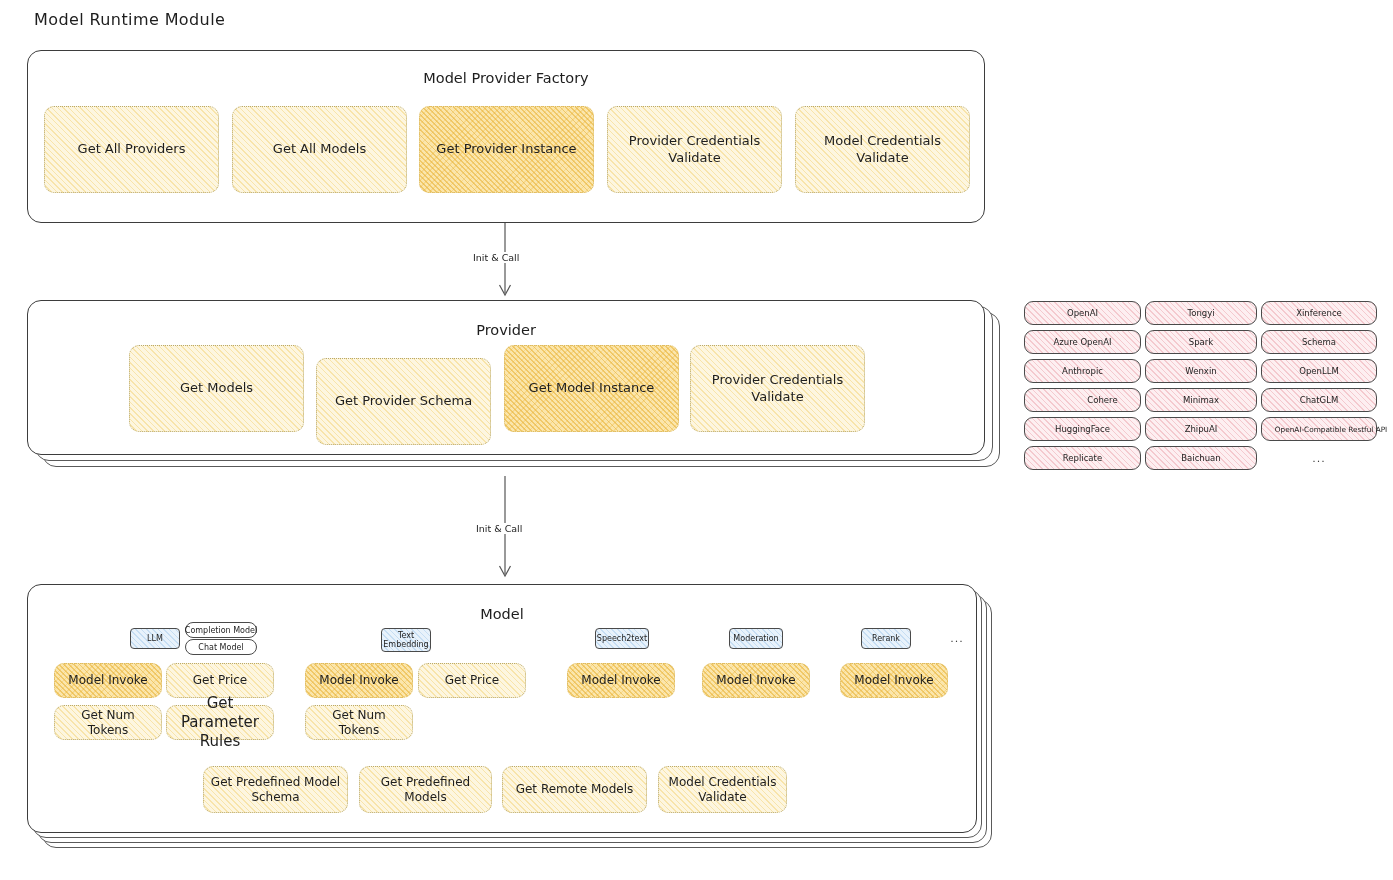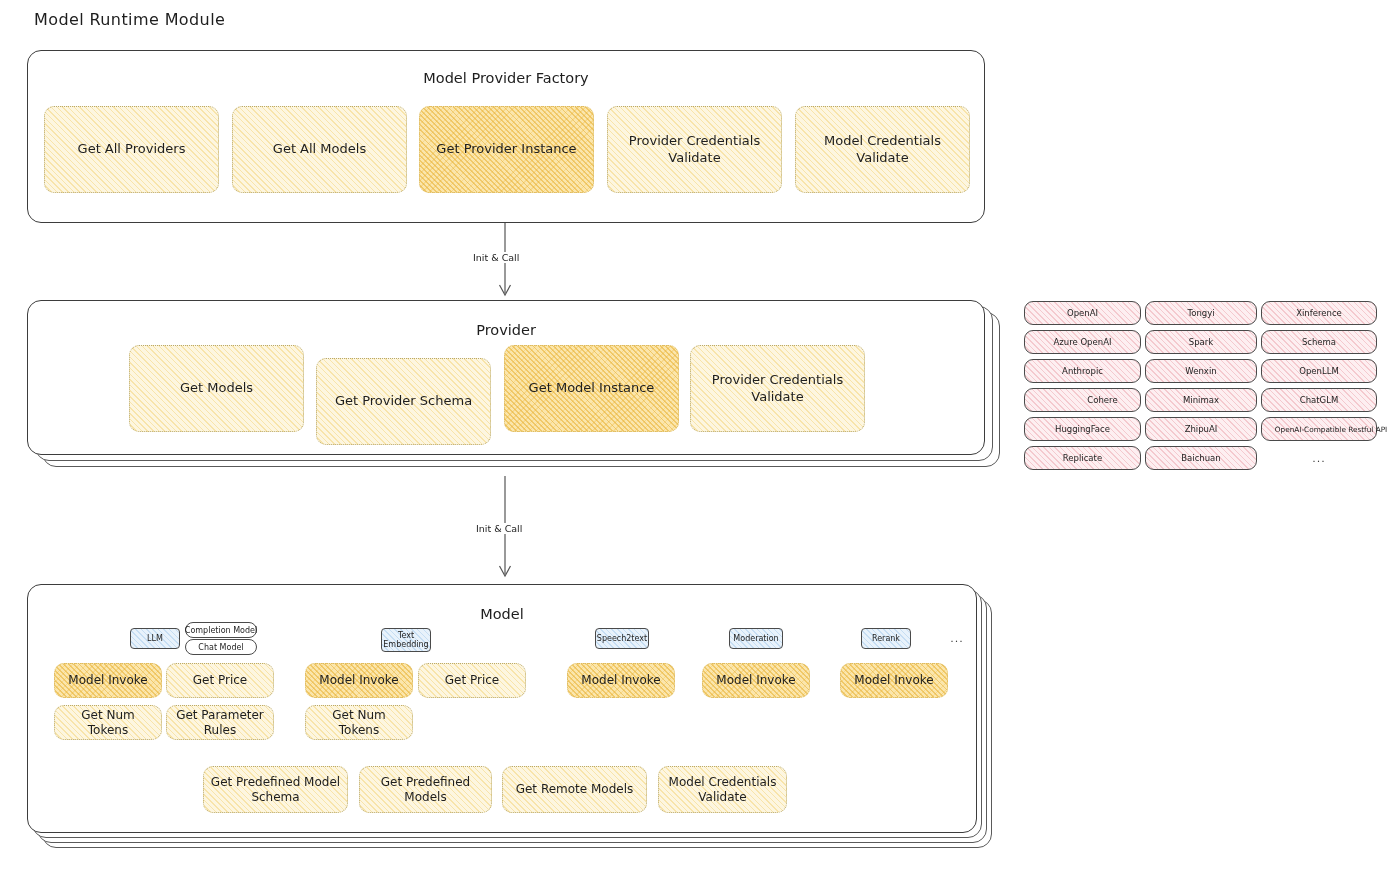--- a/index.html
+++ b/index.html
@@ -218,21 +218,21 @@
     <div class="section-title" style="top:21px;">Model</div>
   </div>
 
   <div class="btag" style="left:130px;top:628px;width:50px;height:21px;z-index:3;">LLM</div>
   <div class="wtag" style="left:185px;top:622px;width:72px;height:16px;z-index:3;">Completion Model</div>
   <div class="wtag" style="left:185px;top:639px;width:72px;height:16px;z-index:3;">Chat Model</div>
 
   <div class="node strong" style="left:54px;top:663px;width:108px;height:35px;font-size:12px;z-index:3;">Model Invoke</div>
   <div class="node" style="left:166px;top:663px;width:108px;height:35px;font-size:12px;z-index:3;">Get Price</div>
   <div class="node" style="left:54px;top:705px;width:108px;height:35px;font-size:12px;z-index:3;">Get Num Tokens</div>
-  <div class="node" style="left:166px;top:705px;width:108px;height:35px;font-size:12px;z-index:3;">Get Parameter Rules</div>
+  <div class="node" style="left:166px;top:705px;width:108px;height:35px;font-size:15px;z-index:3;">Get Parameter Rules</div>
 
   <div class="btag" style="left:381px;top:628px;width:50px;height:24px;z-index:3;white-space:normal;">Text Embedding</div>
   <div class="node strong" style="left:305px;top:663px;width:108px;height:35px;font-size:12px;z-index:3;">Model Invoke</div>
   <div class="node" style="left:418px;top:663px;width:108px;height:35px;font-size:12px;z-index:3;">Get Price</div>
   <div class="node" style="left:305px;top:705px;width:108px;height:35px;font-size:12px;z-index:3;">Get Num Tokens</div>
 
   <div class="btag" style="left:595px;top:628px;width:54px;height:21px;z-index:3;">Speech2text</div>
   <div class="node strong" style="left:567px;top:663px;width:108px;height:35px;font-size:12px;z-index:3;">Model Invoke</div>
 
   <div class="btag" style="left:729px;top:628px;width:54px;height:21px;z-index:3;">Moderation</div>

